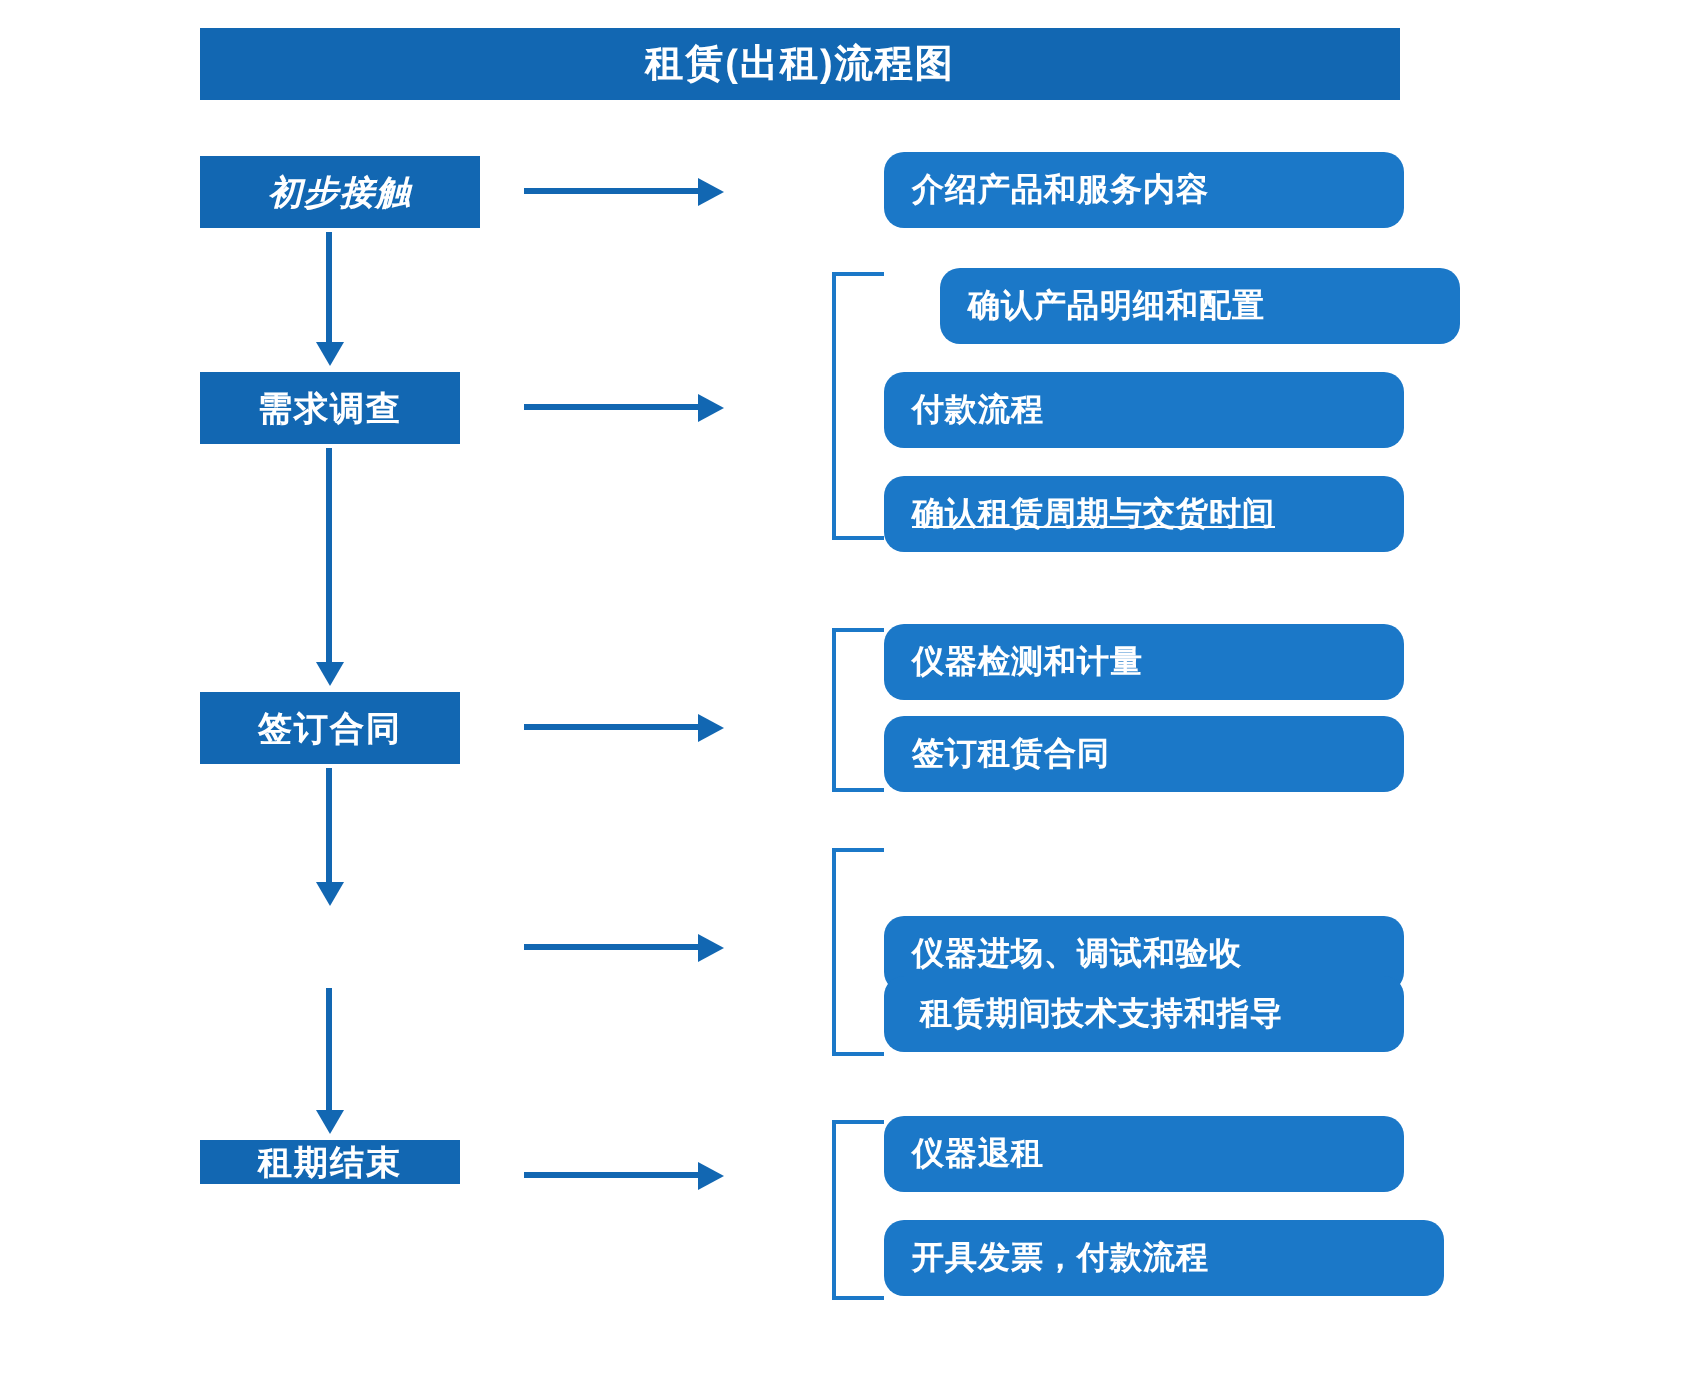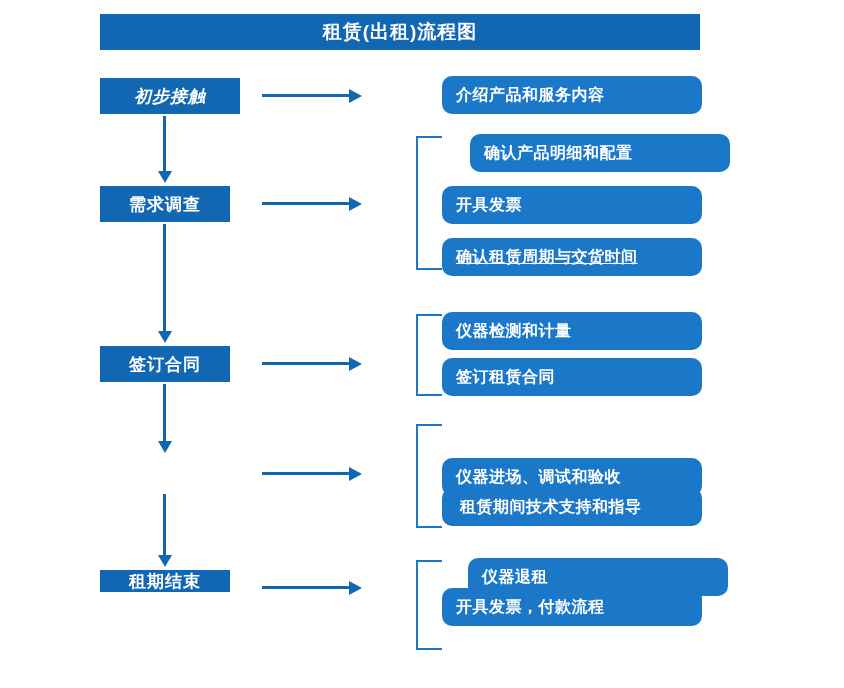--- a/index.html
+++ b/index.html
@@ -120,25 +120,25 @@
   <div class="h-arrow" style="left:262px; top:586px; width:88px;"></div>
 
   <div class="bracket" style="left:416px; top:136px; width:26px; height:134px;"></div>
   <div class="bracket" style="left:416px; top:314px; width:26px; height:82px;"></div>
   <div class="bracket" style="left:416px; top:424px; width:26px; height:104px;"></div>
   <div class="bracket" style="left:416px; top:560px; width:26px; height:90px;"></div>
 
   <div class="task-box" style="left:442px; top:76px; width:260px; height:38px;">介绍产品和服务内容</div>
 
   <div class="task-box" style="left:442px; top:134px; width:260px; height:38px;margin-left:28px;">确认产品明细和配置</div>
-  <div class="task-box" style="left:442px; top:186px; width:260px; height:38px;">开具发票</div>
+  <div class="task-box" style="left:442px; top:186px; width:260px; height:38px;">付款流程</div>
   <div class="task-box" style="left:442px; top:238px; width:260px; height:38px;text-decoration:underline;">确认租赁周期与交货时间</div>
 
   <div class="task-box" style="left:442px; top:312px; width:260px; height:38px;">仪器检测和计量</div>
   <div class="task-box" style="left:442px; top:358px; width:260px; height:38px;">签订租赁合同</div>
 
   <div class="task-box" style="left:442px; top:422px; width:260px; height:38px;margin-top:36px;">仪器进场、调试和验收</div>
   <div class="task-box" style="left:442px; top:488px; width:260px; height:38px;padding-left:18px;">租赁期间技术支持和指导</div>
 
-  <div class="task-box" style="left:468px; top:558px; width:260px; height:38px;">仪器退租</div>
-  <div class="task-box" style="left:442px; top:588px; width:260px; height:38px;">开具发票，付款流程</div>
+  <div class="task-box" style="left:442px; top:558px; width:260px; height:38px;">仪器退租</div>
+  <div class="task-box" style="left:442px; top:610px; width:280px; height:38px;">开具发票，付款流程</div>
 
 </div>
 
 </body></html>

